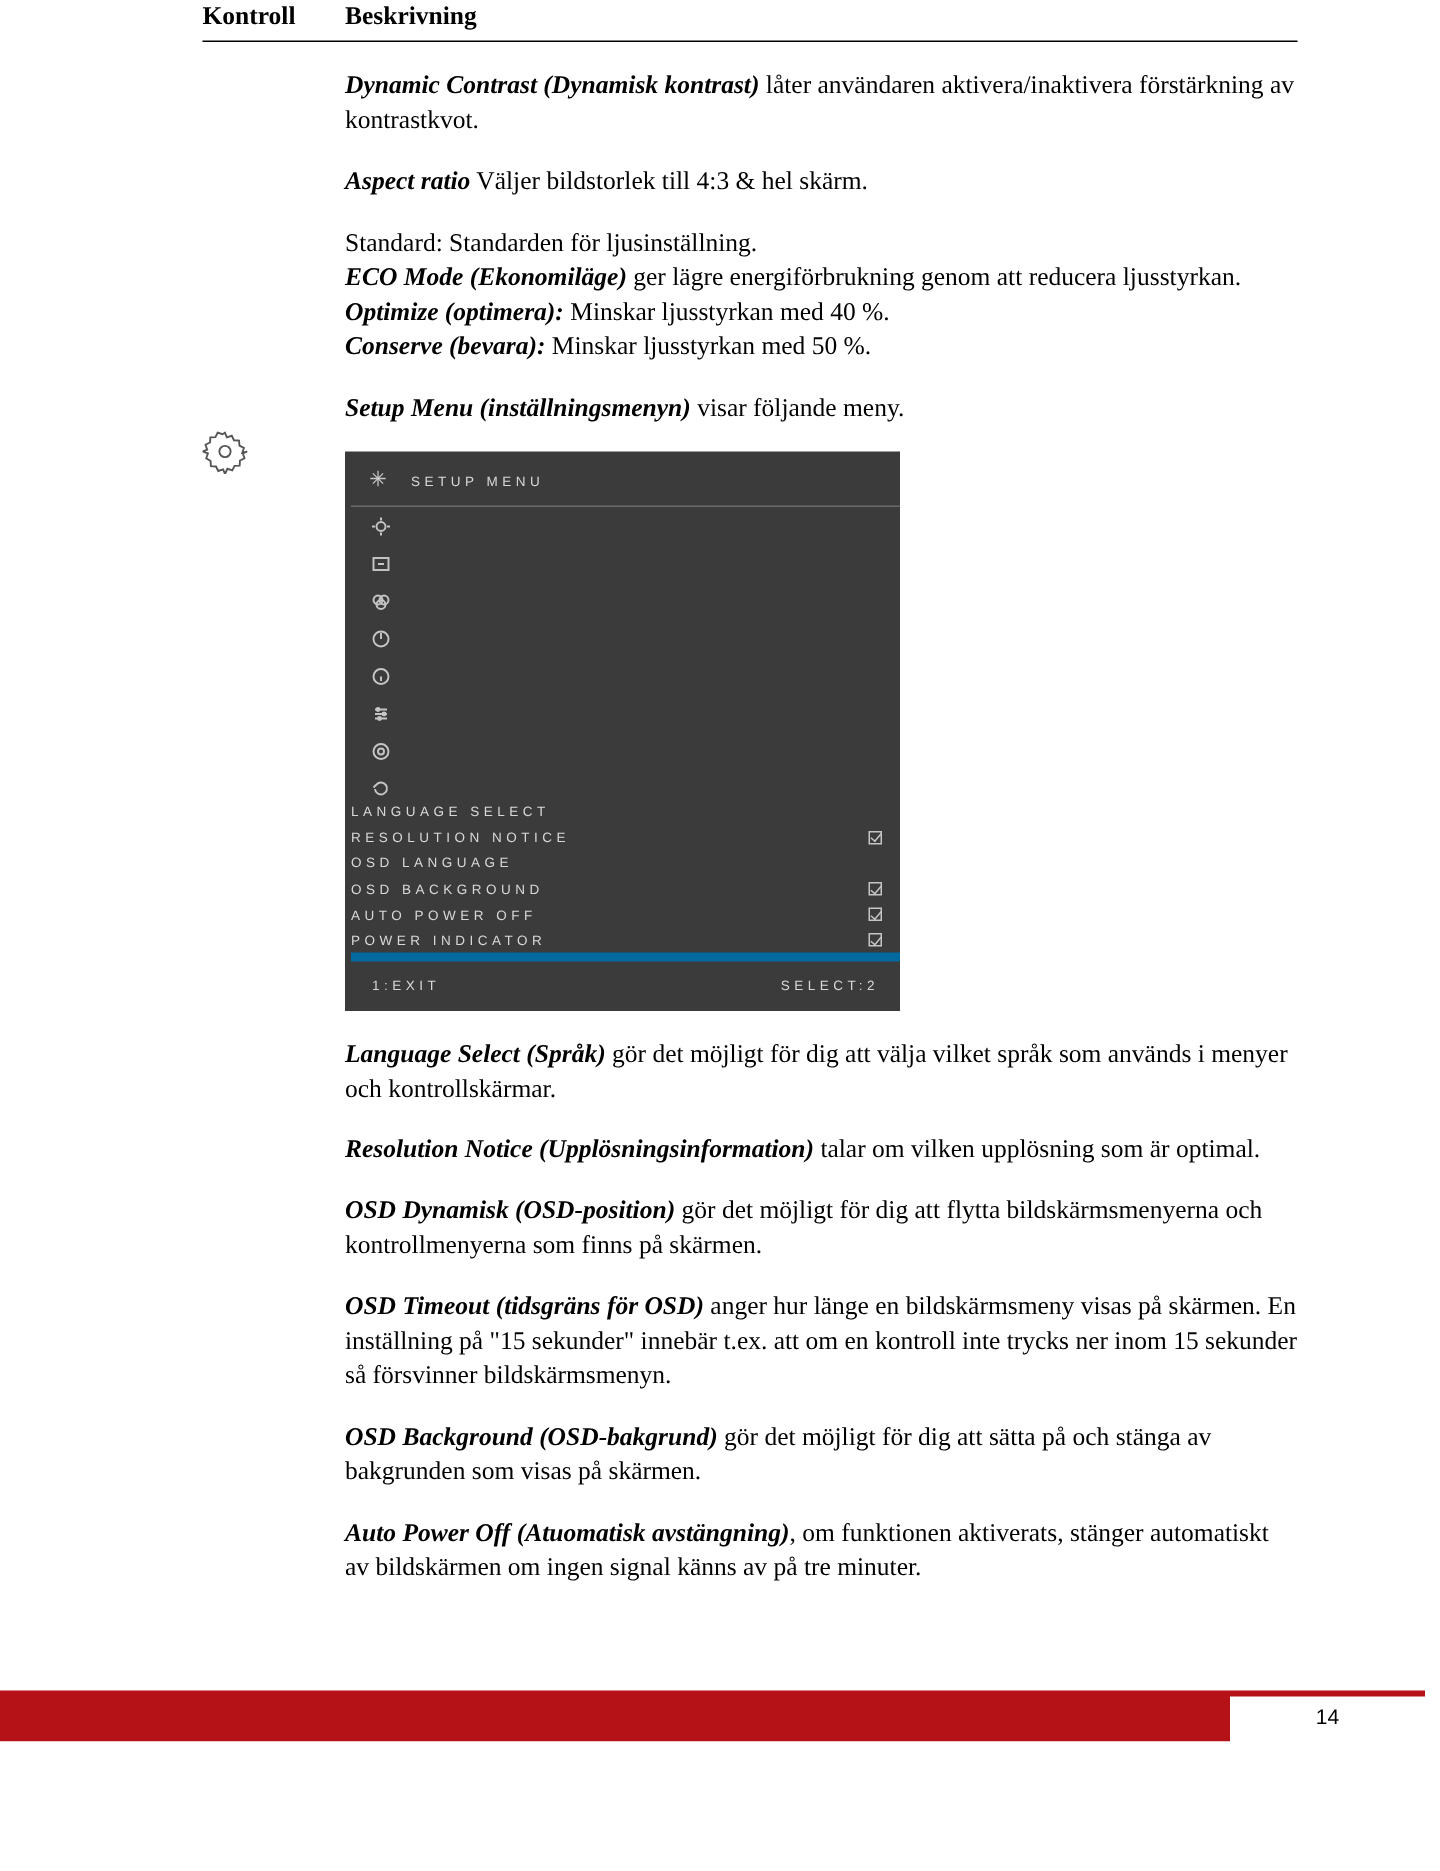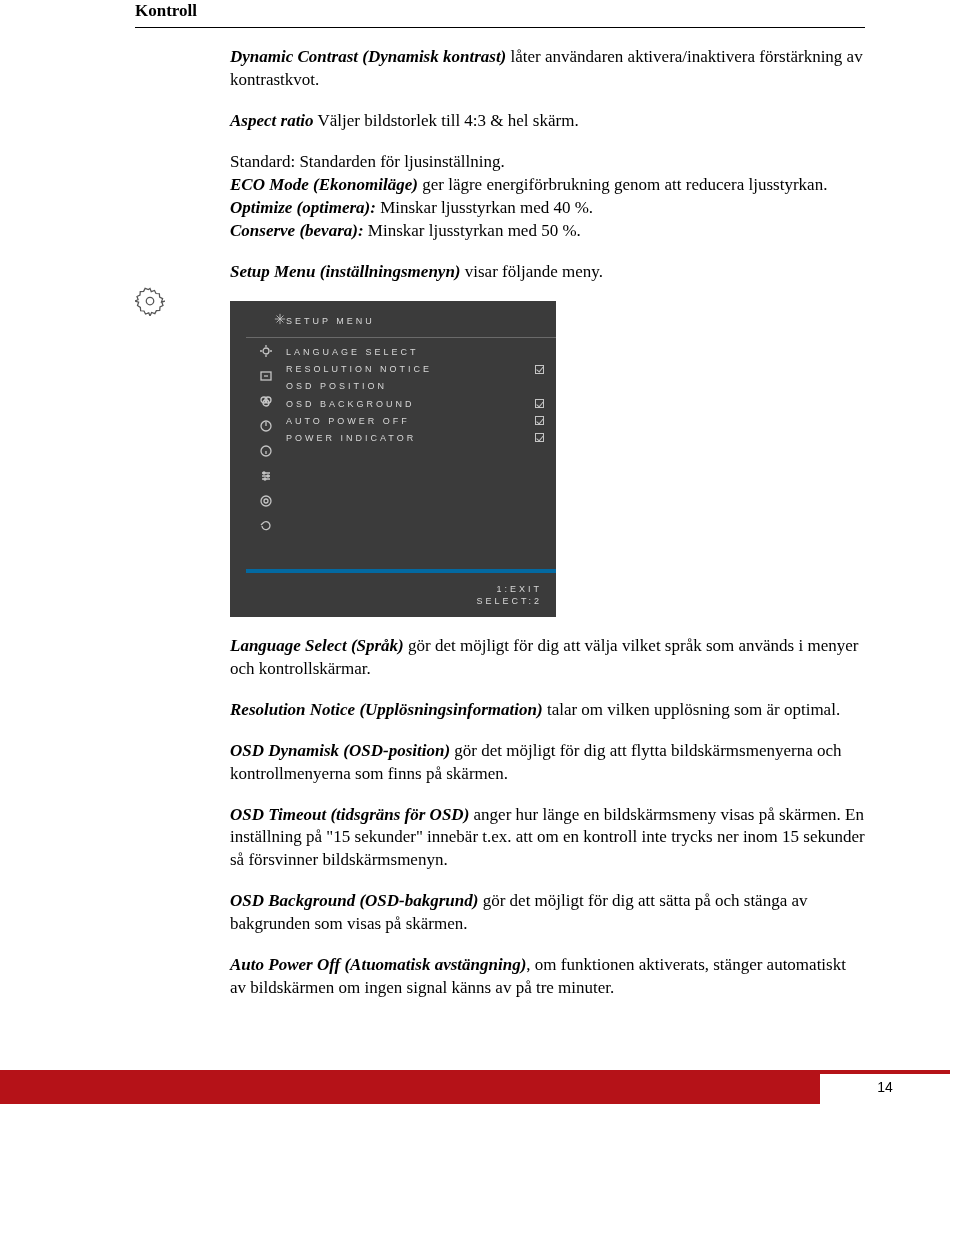--- a/index.html
+++ b/index.html
@@ -26,44 +26,44 @@
   .content-row { display: flex; }
   .left-col { width: 95px; }
   .right-col { flex: 1; }
   .para { margin-bottom: 18px; }
   .para .bold { font-weight: bold; font-style: italic; }
   .gear-icon {
     margin-top: 240px;
   }
   .gear-icon svg { width: 30px; height: 30px; stroke: #555; fill: none; }
   .osd {
-    width: 326px;
+    width: 370px;
     background: #3b3b3b;
     color: #d8d8d8;
     font-family: Arial, Helvetica, sans-serif;
     font-size: 9px;
     letter-spacing: 3px;
     margin: 4px 0 18px 0;
-    padding: 8px 0 0 16px;
-    text-align: right;
+    padding: 8px 0 0 4px;
   }
   .osd-top {
     display: flex;
     padding: 4px 12px 6px 12px;
     align-items: center;
   }
   .osd-top .spacer { width: 28px; }
   .osd hr {
     border: none;
     border-top: 1px solid #6a6a6a;
     margin: 2px 0 6px 0;
   }
   .osd-body {
     display: flex;
     min-height: 225px;
+    flex-direction: column;
   }
   .osd-sidebar {
     width: 40px;
     display: flex;
     flex-direction: column;
     align-items: center;
     padding-top: 0;
     gap: 11px;
   }
   .osd-sidebar .osd-icon {
@@ -90,26 +90,25 @@
   .osd-check::after {
     content: "";
     position: absolute;
     left: 1.5px; top: -0.5px;
     width: 3px; height: 6px;
     border-right: 1.2px solid #c5c5c5;
     border-bottom: 1.2px solid #c5c5c5;
     transform: rotate(40deg);
   }
   .osd-footer {
-    border-top: 4px solid #0369a1;
+    border-top: 6px solid #0369a1;
     display: flex;
     justify-content: space-between;
     padding: 10px 14px;
     letter-spacing: 3px;
-    flex-direction: column;
   }
   .page-footer {
     margin-top: 52px;
     height: 34px;
     display: flex;
   }
   .page-footer .red-bar {
     flex: 1;
     background: #b51218;
   }
@@ -124,20 +123,21 @@
   }
   .page-footer .right-pad { width: 10px; }
 </style>
 </head>
 <body>
 
 <div class="page">
 
   <div class="table-header">
     <div class="col-kontroll">Kontroll</div>
+    <div class="col-beskrivning">Beskrivning</div>
   </div>
 
   <div class="content-row">
     <div class="left-col">
       <div class="gear-icon">
         <svg viewBox="0 0 24 24">
             <circle cx="12" cy="12" r="3"></circle>
             <path d="M12 2l1 2.5 2.6-.9 1.2 2.4 2.7.2.2 2.7 2.4 1.2-.9 2.6L24 12l-2.5 1 .9 2.6-2.4 1.2-.2 2.7-2.7.2-1.2 2.4-2.6-.9L12 24l-1-2.5-2.6.9-1.2-2.4-2.7-.2-.2-2.7L2 15.6l.9-2.6L0 12l2.5-1L1.6 8.4 4 7.2l.2-2.7 2.7-.2L8.1 1.9l2.6.9z" stroke-width="1"></path>
           </svg>
       </div>
@@ -235,21 +235,21 @@
           </div>
           <div class="osd-list">
             <div class="osd-item">
                 <span>LANGUAGE SELECT</span>
               </div>
             <div class="osd-item">
                 <span>RESOLUTION NOTICE</span>
                 <span class="osd-check"></span>
               </div>
             <div class="osd-item">
-                <span>OSD POSITION</span>
+                <span>OSD LANGUAGE</span>
               </div>
             <div class="osd-item">
                 <span>OSD BACKGROUND</span>
                 <span class="osd-check"></span>
               </div>
             <div class="osd-item">
                 <span>AUTO POWER OFF</span>
                 <span class="osd-check"></span>
               </div>
             <div class="osd-item">

